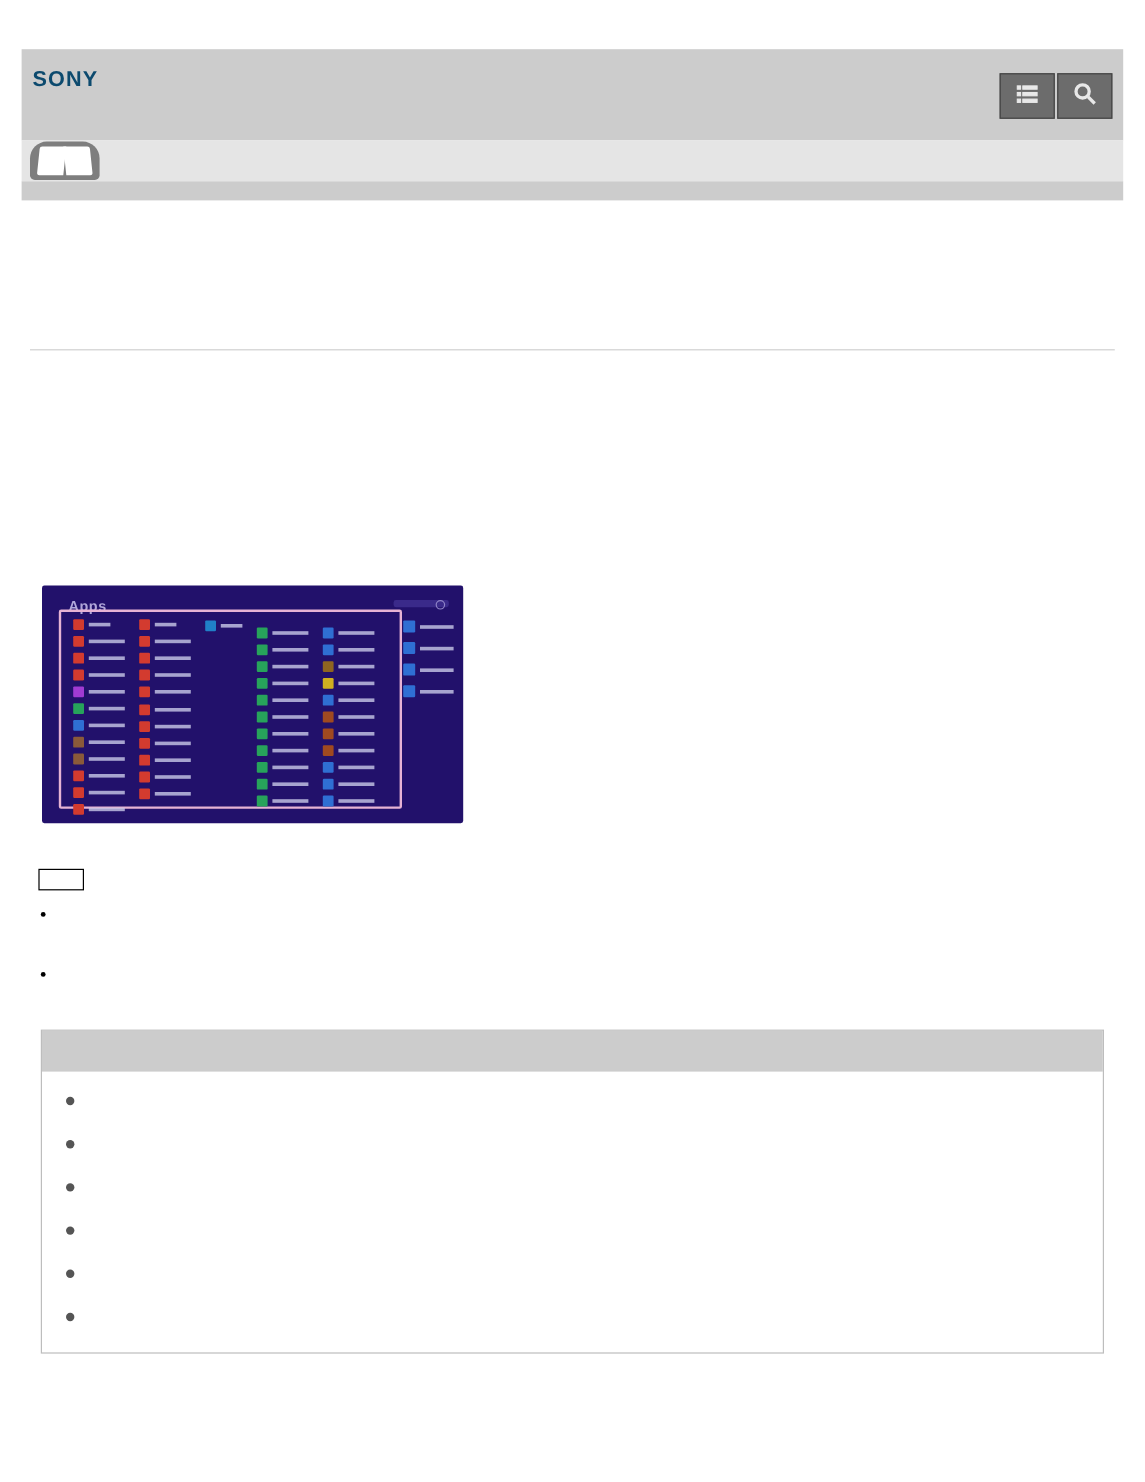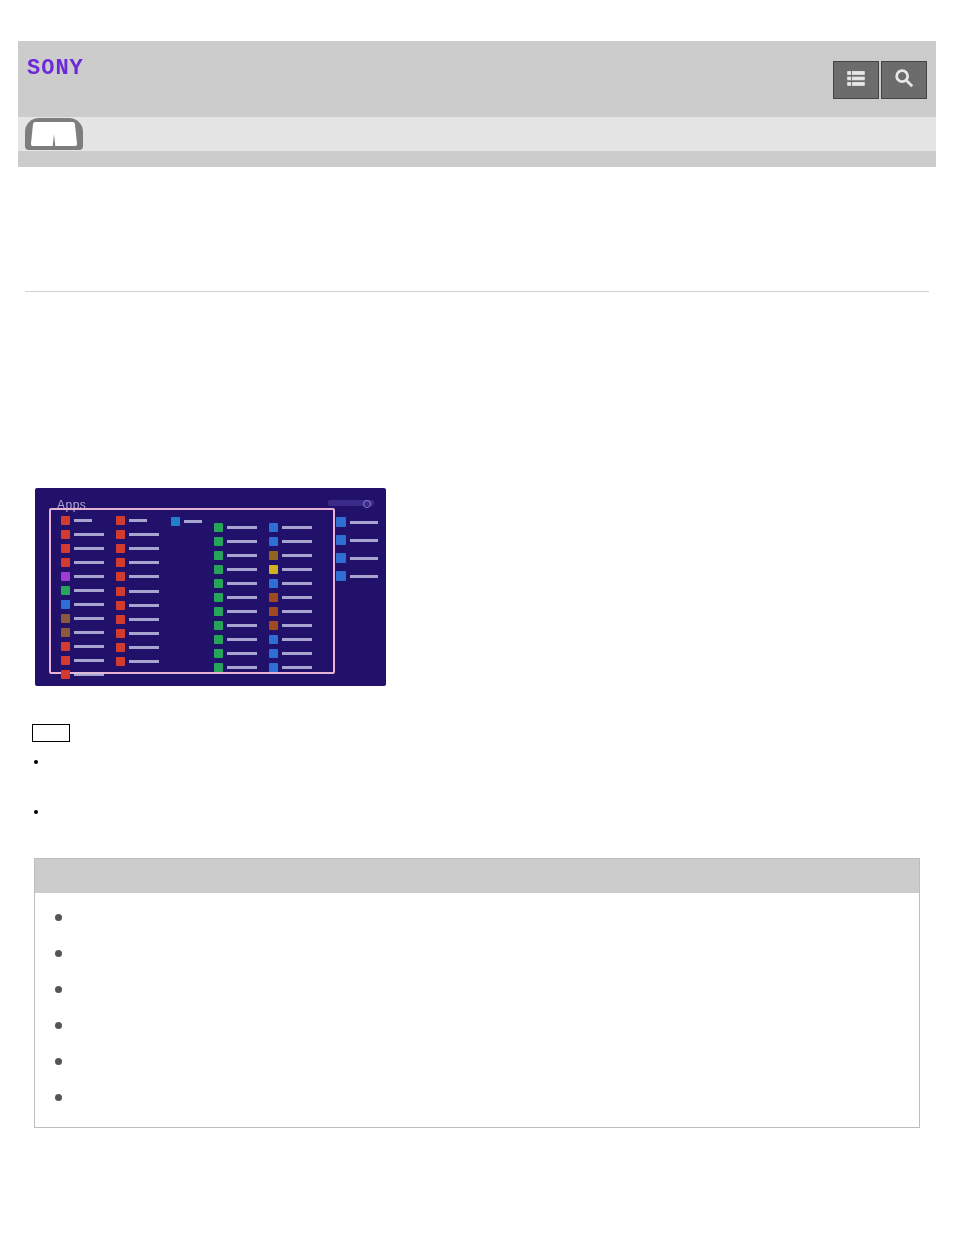--- a/index.html
+++ b/index.html
@@ -9,25 +9,25 @@
   
   .header-band {
     position: relative;
     margin: 41px 18px 0 18px;
     height: 76px;
     background: #cccccc;
   }
   .logo {
     position: absolute;
     left: 9px; top: 15px;
-    font-family: Liberation Mono, monospace;
+    font-family: Liberation Sans, sans-serif;
     font-weight: 900;
-    font-size: 22px;
+    font-size: 18px;
     letter-spacing: 1px;
-    color: #6d28d9;
+    color: #0c4a6e;
   }
   .header-icons { position: absolute; right: 9px; top: 20px; display: flex; }
   .icon-btn {
     width: 46px; height: 38px;
     background: #6c6c6c;
     border: 1px solid #444;
     display: flex; align-items: center; justify-content: center;
     cursor: pointer;
   }
   .icon-btn + .icon-btn { margin-left: 2px; }
@@ -71,21 +71,21 @@
     margin: 196px 0 0 35px;
     width: 351px;
     height: 198px;
     background: #22116b;
     position: relative;
     border-radius: 2px;
     overflow: hidden;
   }
   .apps-title {
     position: absolute; left: 22px; top: 10px;
-    color: #b0a7d9; font-size: 12px; font-weight: 400;
+    color: #b0a7d9; font-size: 12px; font-weight: 700;
     letter-spacing: 0.5px;
   }
   .apps-search {
     position: absolute; right: 12px; top: 12px;
     width: 46px; height: 6px;
     background: #3a2a8a; border-radius: 2px;
   }
   .apps-search::after {
     content: ""; position: absolute; right: 3px; top: 0; width: 6px; height: 6px;
     border: 1px solid #8e83c7; border-radius: 50%;

